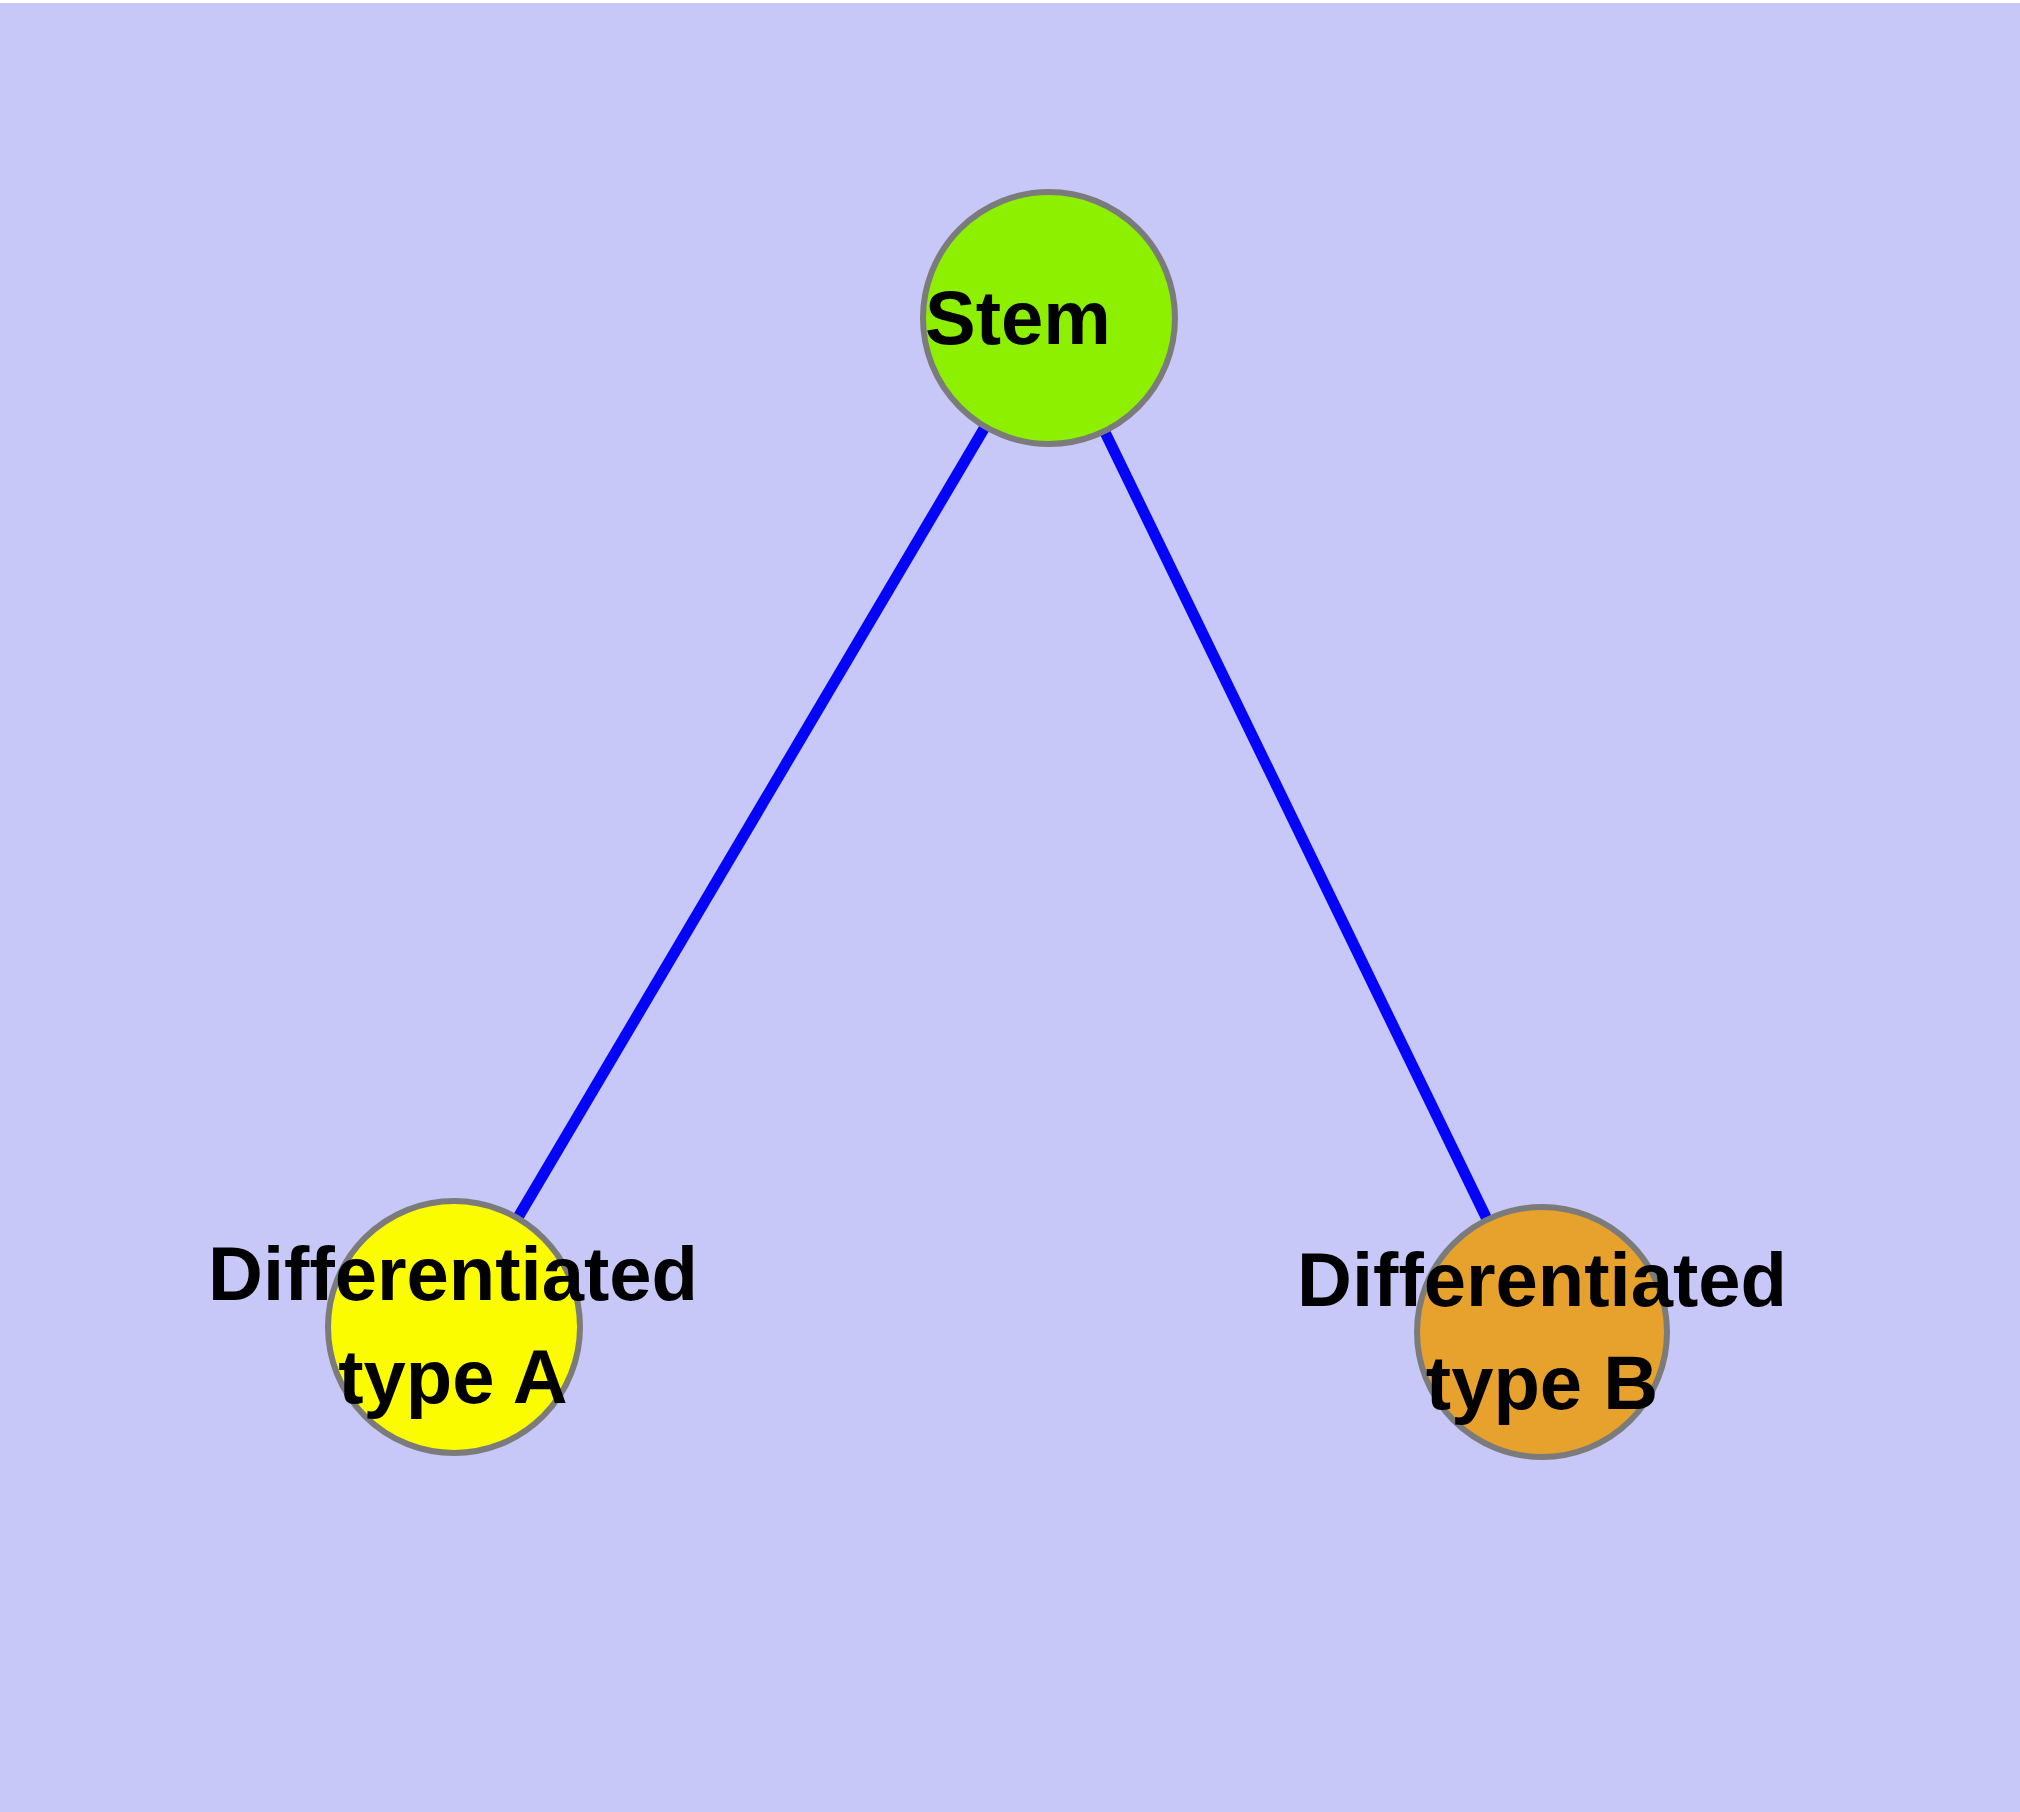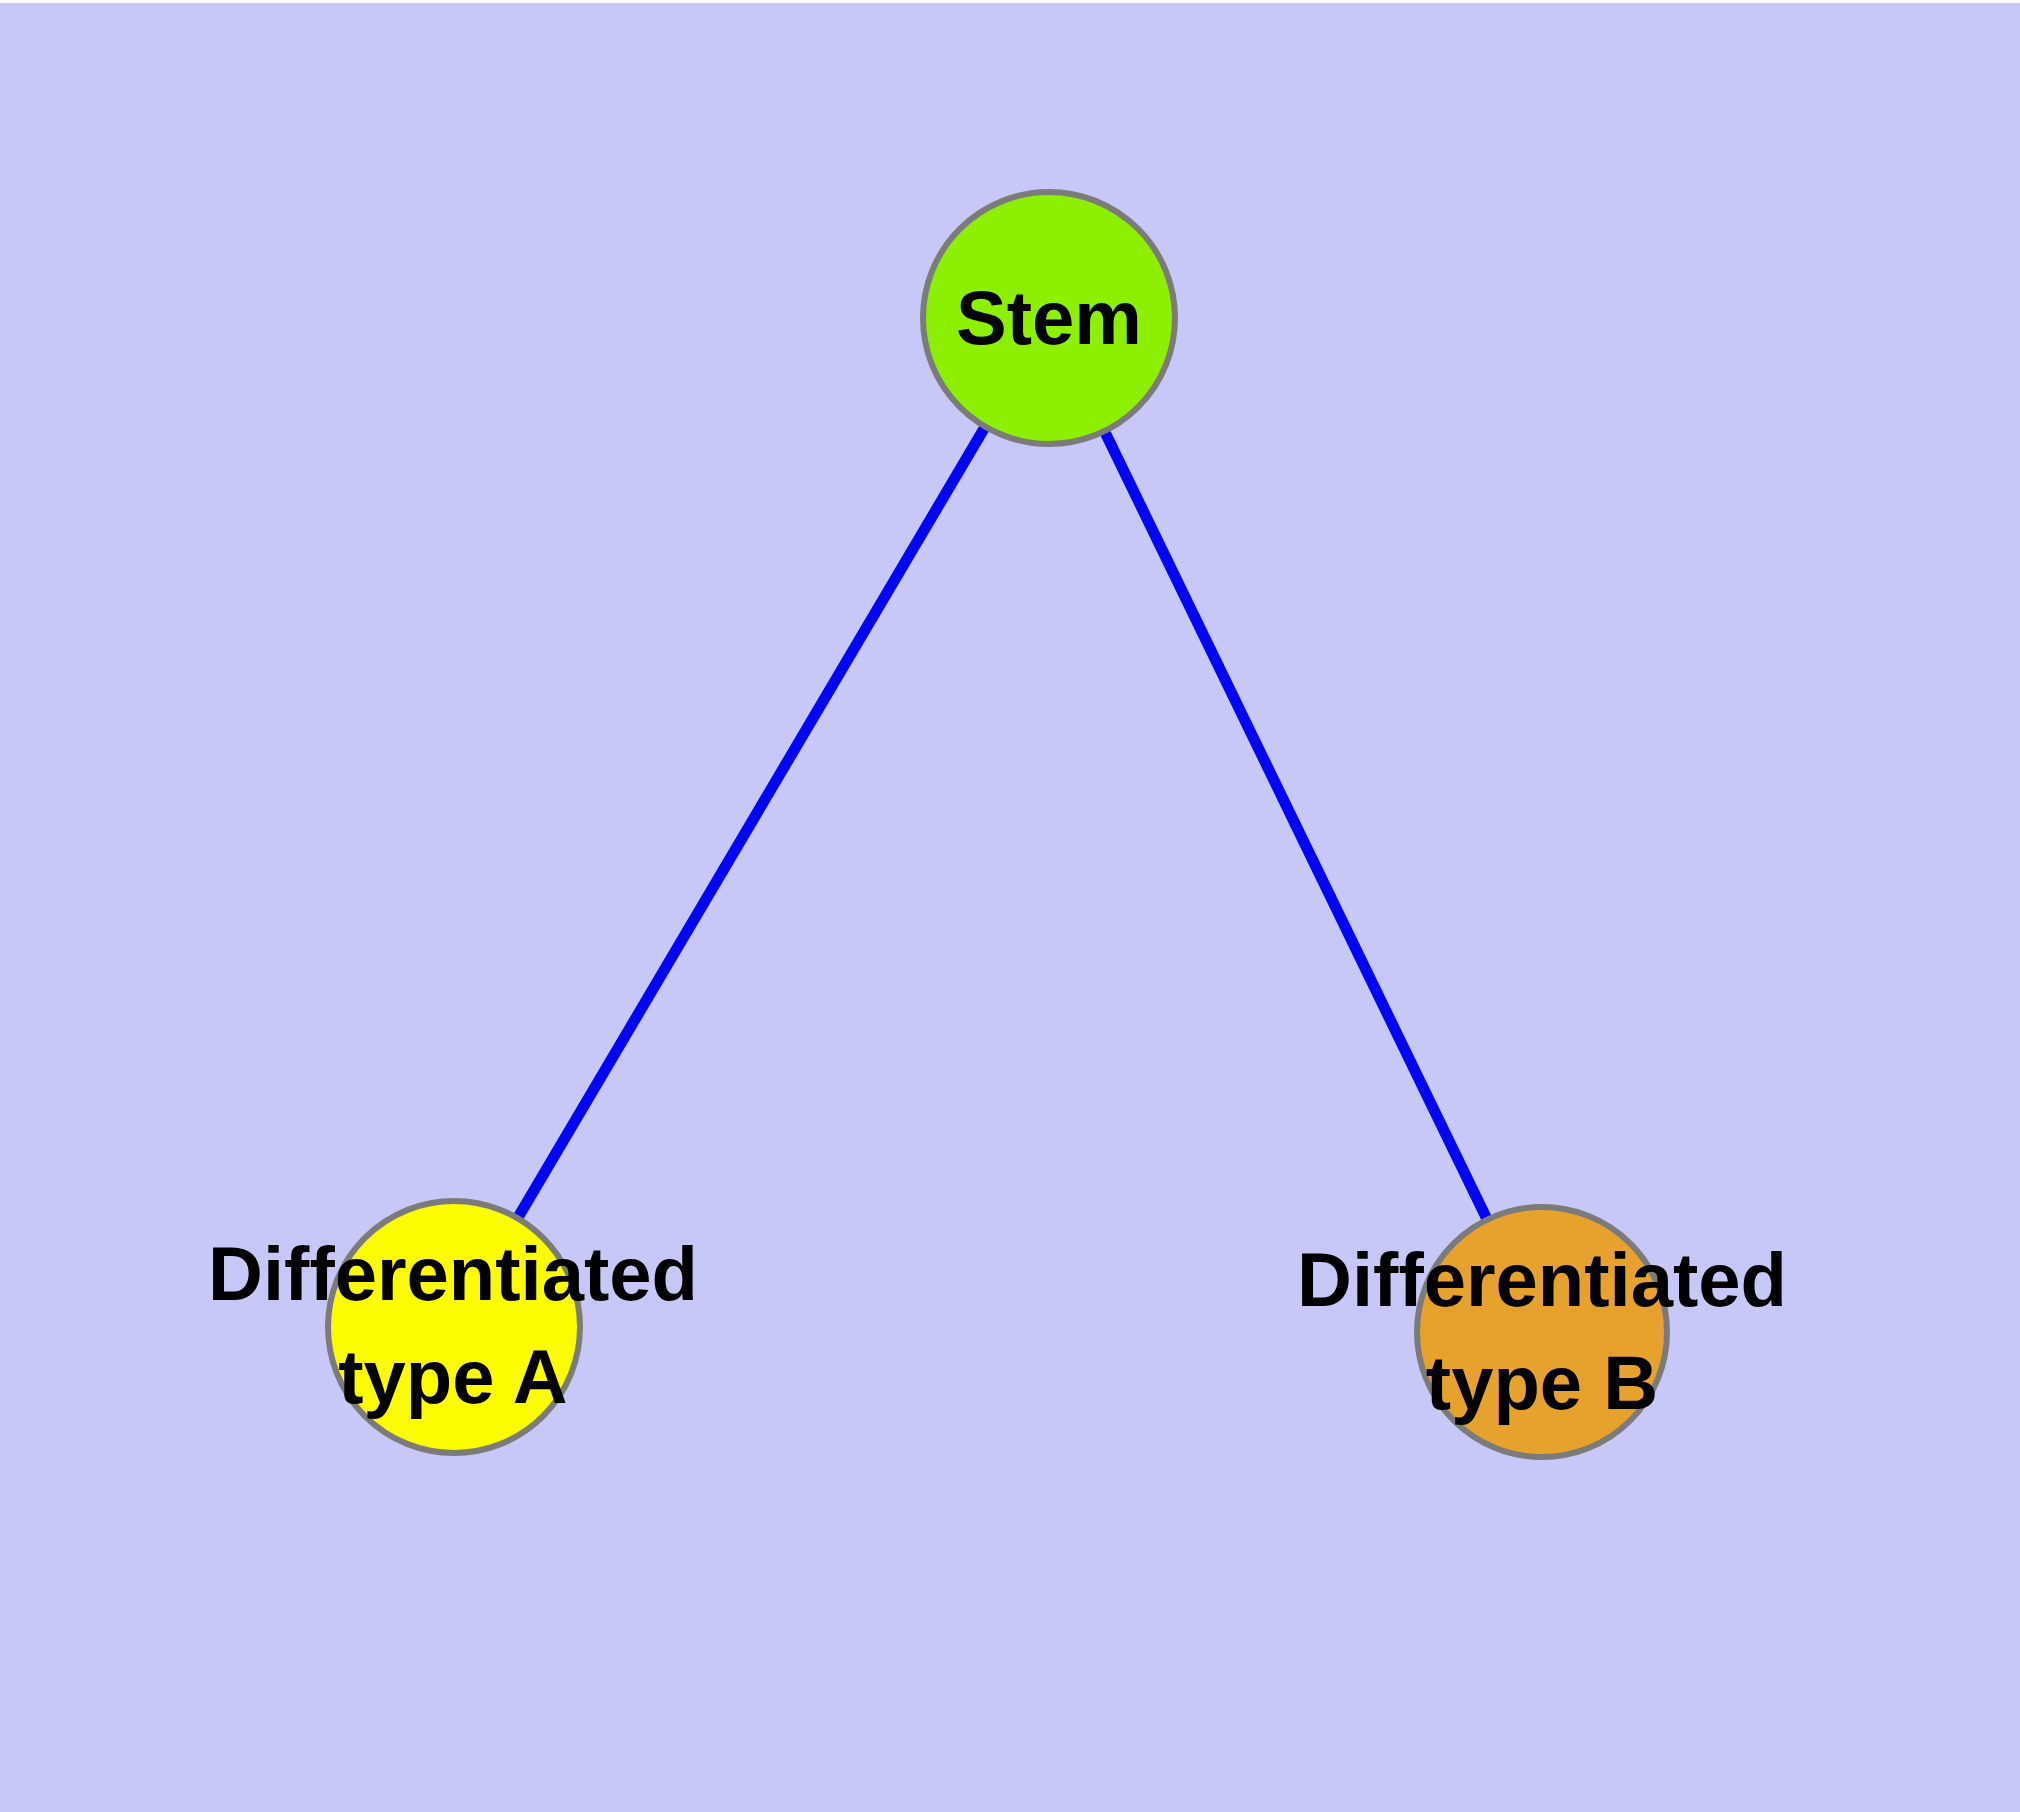--- a/index.html
+++ b/index.html
@@ -56,19 +56,19 @@
 
   <svg class="edges-layer" xmlns="http://www.w3.org/2000/svg" viewBox="0 0 2384 2138" width="2021" height="1812">
       <line x1="1238" y1="375" x2="535" y2="1565" stroke="#0404F8" stroke-width="13"></line>
       <line x1="1238" y1="375" x2="1819" y2="1572" stroke="#0404F8" stroke-width="13"></line>
     </svg>
 
   <div class="node" style="left: 920px; top: 189px; width: 258px; height: 258px; background: rgb(140, 240, 0); border-color: rgb(123, 123, 123); border-width: 6px;"></div>
   <div class="node" style="left: 325px; top: 1198px; width: 258px; height: 258px; background: rgb(252, 252, 0); border-color: rgb(123, 123, 123); border-width: 6px;"></div>
   <div class="node" style="left: 1414px; top: 1204px; width: 256px; height: 256px; background: rgb(231, 162, 46); border-color: rgb(123, 123, 123); border-width: 6px;"></div>
 
-  <div class="node-label" style="left: 1049px; top: 318px; color: rgb(0, 0, 0);">Stem</div>
+  <div class="node-label" style="left: 1018px; top: 318px; color: rgb(0, 0, 0);">Stem</div>
   <div class="node-label" style="left: 453px; top: 1326px; color: rgb(0, 0, 0);">Differentiated
 type A</div>
   <div class="node-label" style="left: 1542px; top: 1332px; color: rgb(0, 0, 0);">Differentiated
 type B</div>
 </div>
 
 
 </body></html>

